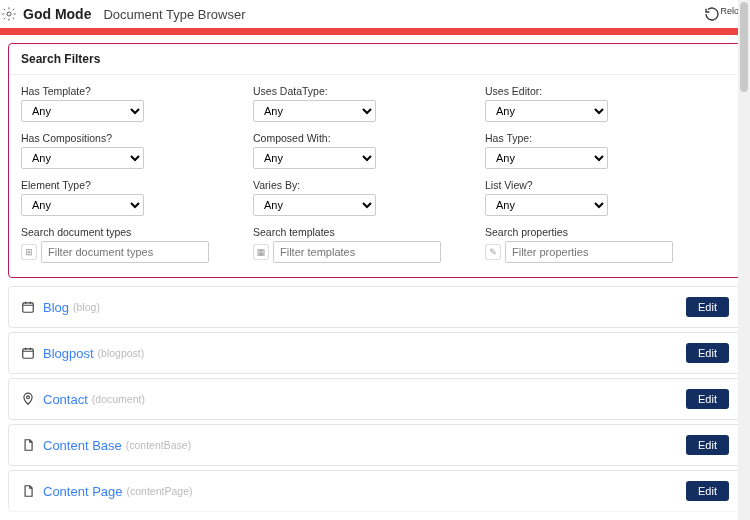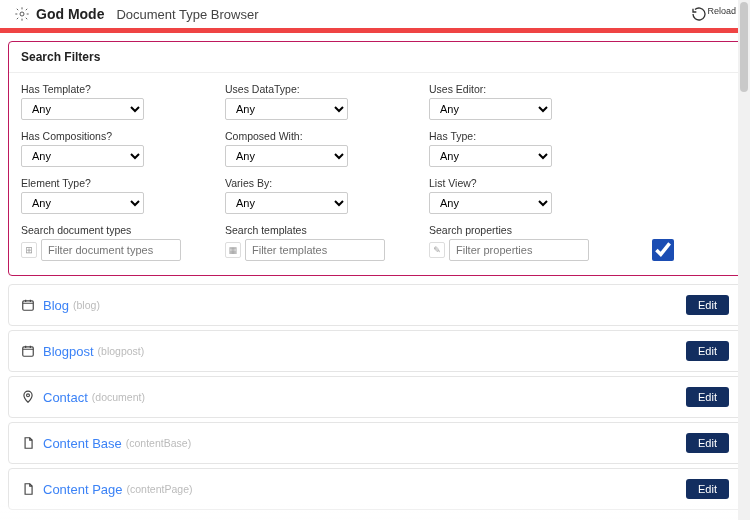--- a/index.html
+++ b/index.html
@@ -1,35 +1,35 @@
 <!DOCTYPE html>
 <html><head>
 <meta charset="utf-8">
 <style>
   * { box-sizing: border-box; margin: 0; padding: 0; }
   body { font-family: -apple-system, "Segoe UI", Helvetica, Arial, sans-serif; font-size: 12px; color: #222; background: #fff; }
-  .topbar { display: flex; align-items: center; padding: 6px 14px; border-bottom: 5px solid #ef4444; }
+  .topbar { display: flex; align-items: center; padding: 6px 1px; border-bottom: 7px solid #ef4444; }
   .gear { width: 16px; height: 16px; margin-right: 6px; display: inline-flex; align-items: center; justify-content: center; }
   .gear svg { stroke: #333; fill: none; stroke-width: 1.2; }
   .title { font-weight: 700; font-size: 14px; margin-right: 12px; }
   .subtitle { font-size: 13px; color: #444; }
   .spacer { flex: 1; }
   .reload { display: flex; cursor: pointer; font-size: 9px; color: #333; margin-left: 11px; }
   .reload .ic { width: 16px; height: 16px; }
 
   .card { margin: 8px; border: 1px solid #be185d; border-radius: 4px; background: #fff; }
   .card-h { padding: 8px 12px; font-size: 12px; font-weight: 600; border-bottom: 1px solid #eee; }
   .filters-body { padding: 10px 12px 14px 12px; display: flex; gap: 44px; }
   .fcol { flex: 1; display: flex; flex-direction: column; gap: 10px; }
   .fld label { display: block; font-size: 10.5px; color: #333; margin-bottom: 3px; }
   .fld select, .fld .txtwrap input { font-size: 11px; padding: 3px 6px; border: 1px solid #ccc; border-radius: 2px; background: #fff; height: 22px; }
   .fld select { width: 123px; }
   .txtwrap { display: flex; align-items: center; gap: 4px; }
   .txtwrap .mini { width: 16px; height: 16px; display: inline-flex; align-items: center; justify-content: center; color: #999; border:1px solid #ddd; border-radius:2px; font-size:9px; }
-  .txtwrap input { width: 140px; }
+  .txtwrap input { width: 168px; }
   .chk { accent-color: #1b4db3; }
 
   .list { margin: 6px 8px 0 8px; display: flex; flex-direction: column; gap: 4px; padding-bottom: 10px;}
   .row { display: flex; align-items: center; padding: 10px 12px; border: 1px solid #e5e5e5; border-radius: 4px; background: #fff; }
   .row .ricon { width: 14px; height: 14px; margin-right: 8px; color:#444; display:inline-flex; align-items:center; justify-content:center; }
   .row .rname { font-size: 13px; font-weight: 500; color: #3b82f6; }
   .row .ralias { font-size: 10.5px; color: #bbb; margin-left: 4px; }
   .row .grow { flex:1; }
   .editbtn { background:#132e60; color:#fff; border:none; border-radius:3px; font-size:11px; padding:4px 12px; cursor:pointer; }
 

